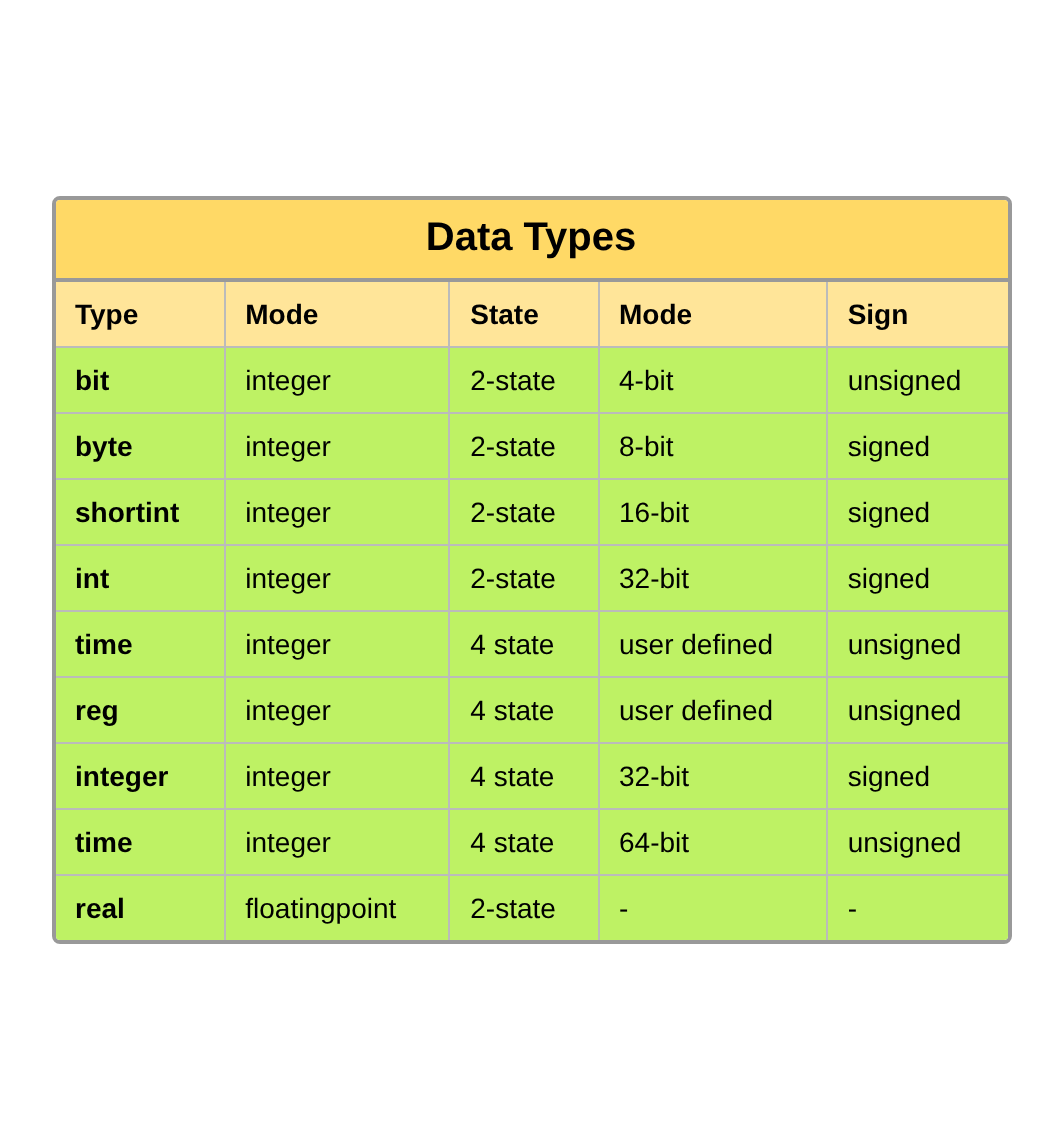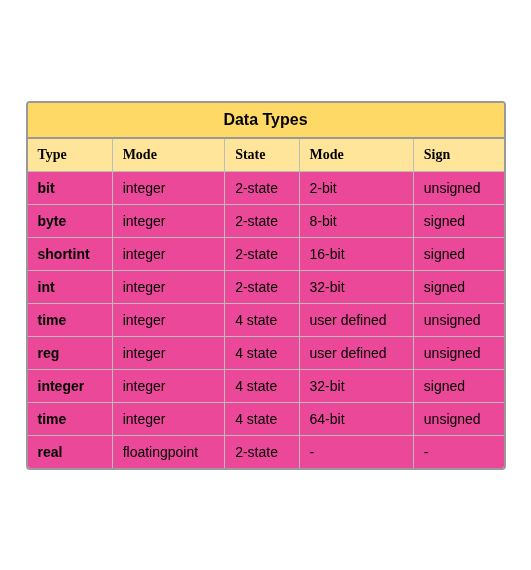--- a/index.html
+++ b/index.html
@@ -27,40 +27,39 @@
 
     table {
       width: 100%;
       border-collapse: collapse;
     }
 
     .title-row td {
       background-color: #ffd966;
       text-align: center;
       font-weight: bold;
-      font-size: 16px;
+      font-size: 20px;
       padding: 8px;
       border-bottom: 2px solid #999;
     }
 
     .header-row td {
       background-color: #ffe599;
       font-weight: bold;
       padding: 8px 10px;
       border-bottom: 1px solid #bbb;
       border-right: 1px solid #bbb;
-      font-family: Liberation Serif, serif;
     }
 
     .header-row td:last-child {
       border-right: none;
     }
 
     .data-row td {
-      background-color: #ec4899;
+      background-color: #bef264;
       padding: 8px 10px;
       border-bottom: 1px solid #bbb;
       border-right: 1px solid #bbb;
       vertical-align: top;
     }
 
     .data-row td:last-child {
       border-right: none;
     }
 
@@ -88,21 +87,21 @@
         <td>State</td>
         <td>Mode</td>
         <td>Sign</td>
       </tr>
     </thead>
     <tbody id="table-body">
     <tr class="data-row">
           <td class="type-cell">bit</td>
           <td>integer</td>
           <td>2-state</td>
-          <td>2-bit</td>
+          <td>4-bit</td>
           <td>unsigned</td>
         </tr>
         <tr class="data-row">
           <td class="type-cell">byte</td>
           <td>integer</td>
           <td>2-state</td>
           <td>8-bit</td>
           <td>signed</td>
         </tr>
         <tr class="data-row">

